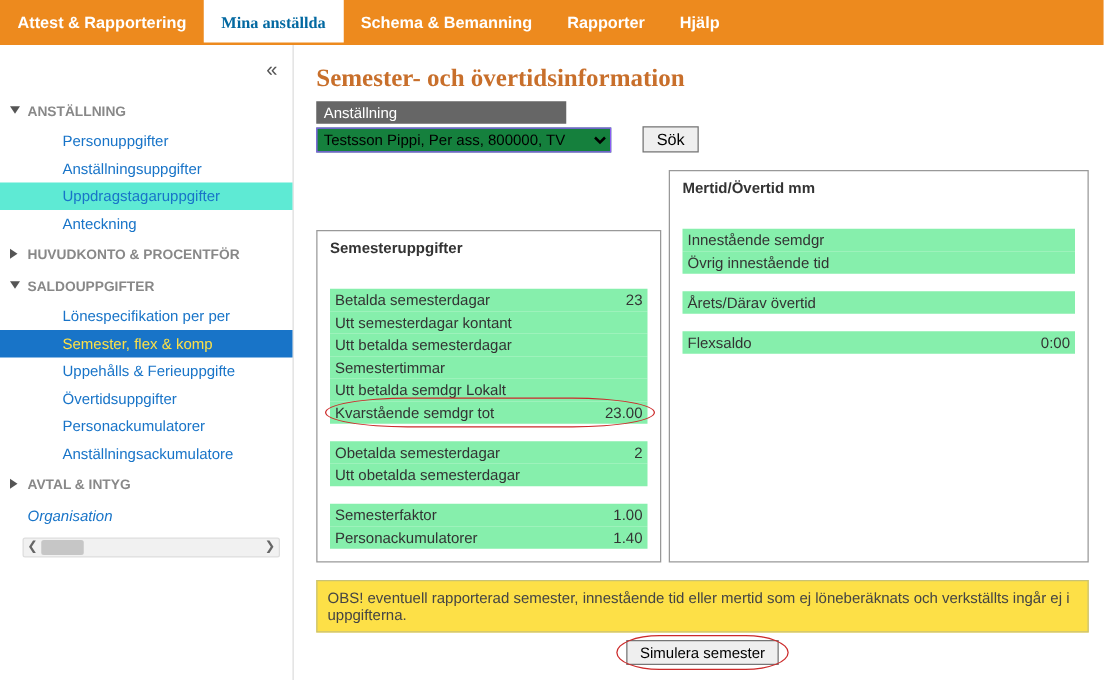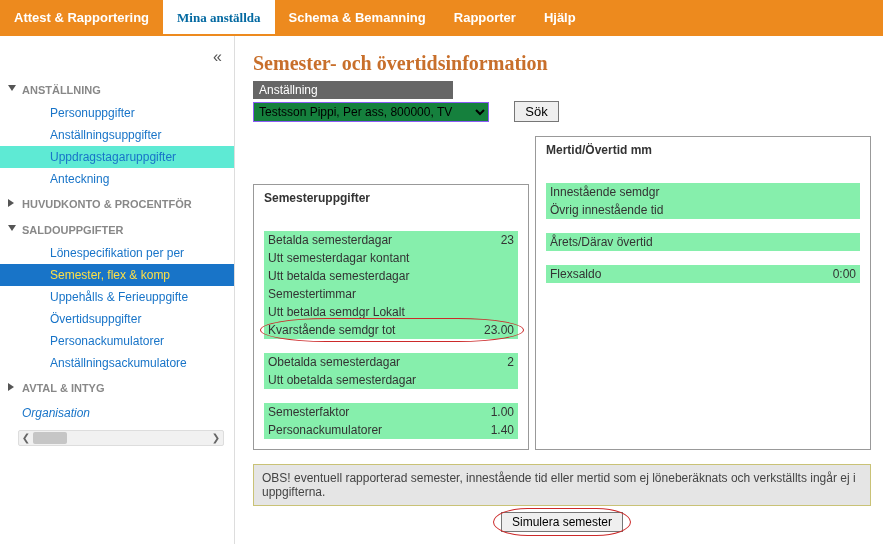--- a/index.html
+++ b/index.html
@@ -188,21 +188,21 @@
   .row.circled-row::after {
     content: "";
     position: absolute;
     left: -4px; right: -6px; top: -3px; bottom: -3px;
     border: 1.5px solid #cc2a2a;
     border-radius: 50% / 100%;
     pointer-events: none;
   }
   .note-box {
     margin-top: 14px;
-    background: #e5e5e5;
+    background: #fde047;
     border: 1px solid #c9c276;
     padding: 6px 8px;
     font-size: 12px;
     color: #444;
   }
   .simulate-wrap {
     text-align: center;
     margin-top: 6px;
   }
   button.simulate {

